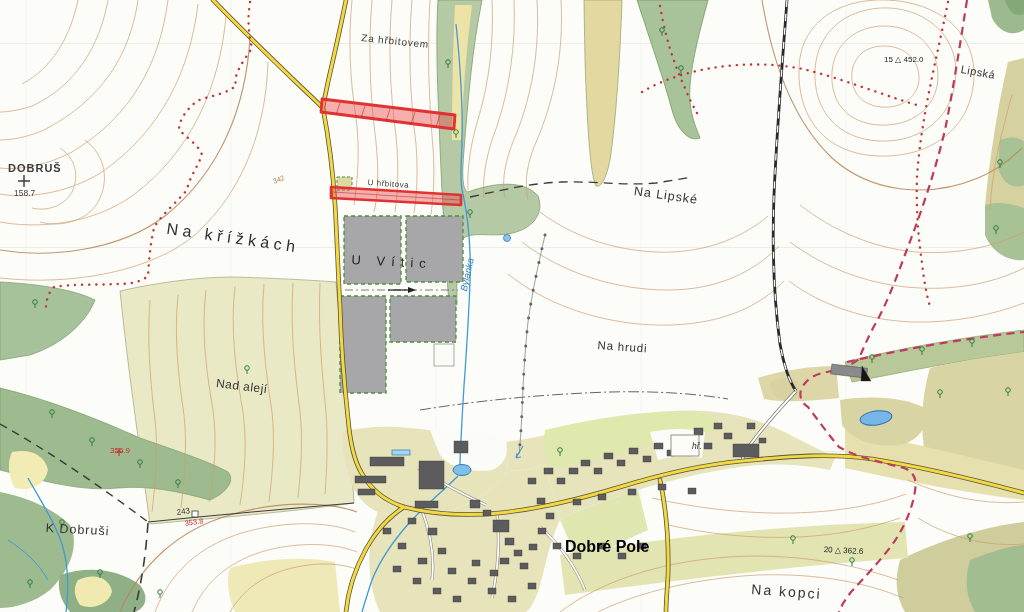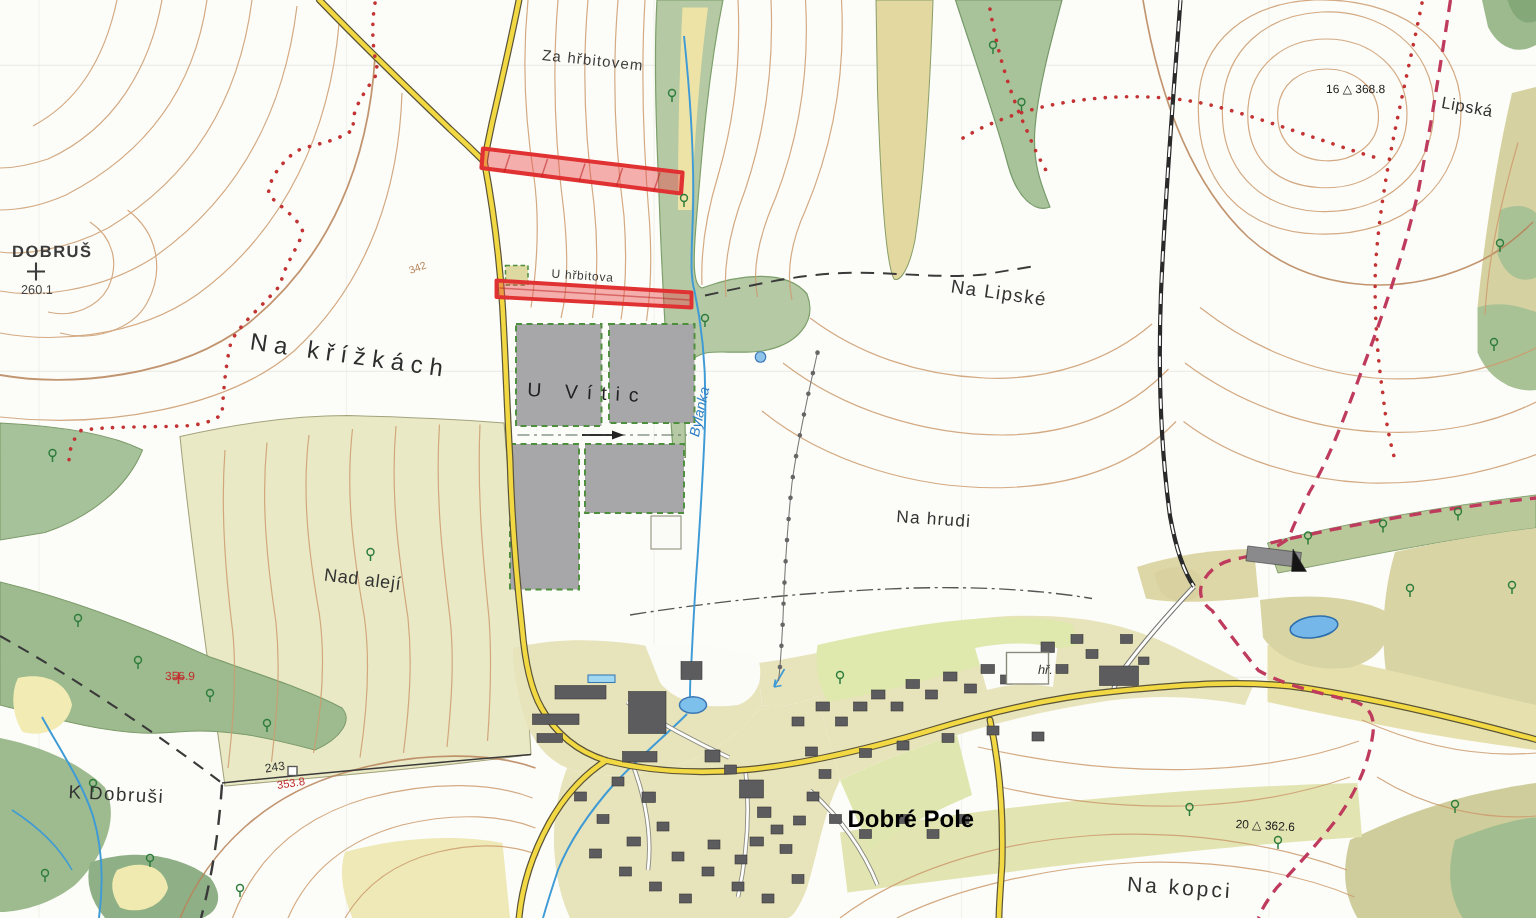--- a/index.html
+++ b/index.html
@@ -317,28 +317,28 @@
 
   <g fill="none">
     <path d="M24,175 V187 M18,181 H30" stroke="#3b3b3b" stroke-width="1.4"></path>
     <path d="M119,448 V456 M115,452 H123" stroke="#c23333" stroke-width="1.1"></path>
     <rect x="192" y="511" width="6" height="6" fill="#ffffff" stroke="#555555" stroke-width="0.9"></rect>
   </g>
 </svg>
 
 <div class="lbl" style="left:362px;top:32px;font-size:10px;letter-spacing:0.8px;transform:rotate(6deg);color:#3c3c3c;">Za hřbitovem</div>
 <div class="lbl" style="left:8px;top:162px;font-size:11px;letter-spacing:1px;font-weight:600;color:#3c3c3c;">DOBRUŠ</div>
-<div class="lbl" style="left:14px;top:188px;font-size:8.5px;color:#444;">260.1</div>
+<div class="lbl" style="left:14px;top:188px;font-size:8.5px;color:#444;">158.7</div>
 <div class="lbl big" style="left:168px;top:220px;font-size:16px;letter-spacing:4.5px;transform:rotate(8deg);">Na křížkách</div>
 <div class="lbl" style="left:368px;top:178px;font-size:8px;letter-spacing:0.5px;transform:rotate(4deg);color:#3c3c3c;">U hřbitova</div>
 <div class="lbl big" style="left:352px;top:252px;font-size:13px;letter-spacing:6px;transform:rotate(3deg);color:#222;">U Vític</div>
 <div class="lbl blue" style="left:458px;top:290px;font-size:9.5px;transform:rotate(-78deg);">Bylanka</div>
 <div class="lbl" style="left:635px;top:184px;font-size:12.5px;letter-spacing:1px;transform:rotate(8deg);">Na Lipské</div>
 <div class="lbl" style="left:962px;top:63px;font-size:11px;letter-spacing:0.5px;transform:rotate(10deg);">Lipská</div>
-<div class="lbl" style="left:884px;top:55px;font-size:8px;color:#222;">16 △ 368.8</div>
+<div class="lbl" style="left:884px;top:55px;font-size:8px;color:#222;">15 △ 452.0</div>
 <div class="lbl" style="left:598px;top:339px;font-size:11.5px;letter-spacing:0.8px;transform:rotate(4deg);">Na hrudi</div>
 <div class="lbl" style="left:679px;top:441px;font-size:8.5px;font-style:italic;color:#333;padding-left:13px;">hř.</div>
 <div class="lbl bold" style="left:565px;top:538px;font-size:16px;">Dobré Pole</div>
 <div class="lbl" style="left:824px;top:545px;font-size:8px;color:#222;transform:rotate(3deg);">20 △ 362.6</div>
 <div class="lbl" style="left:752px;top:581px;font-size:14px;letter-spacing:2px;transform:rotate(4deg);">Na kopci</div>
 <div class="lbl" style="left:217px;top:376px;font-size:12px;letter-spacing:0.5px;transform:rotate(7deg);">Nad alejí</div>
 <div class="lbl" style="left:46px;top:521px;font-size:12.5px;letter-spacing:1px;transform:rotate(3deg);">K Dobruši</div>
 <div class="lbl red" style="left:110px;top:446px;font-size:8px;">356.9</div>
 <div class="lbl" style="left:176px;top:508px;font-size:8px;color:#333;transform:rotate(-8deg);">243</div>
 <div class="lbl red" style="left:184px;top:519px;font-size:7.5px;transform:rotate(-8deg);">353.8</div>

